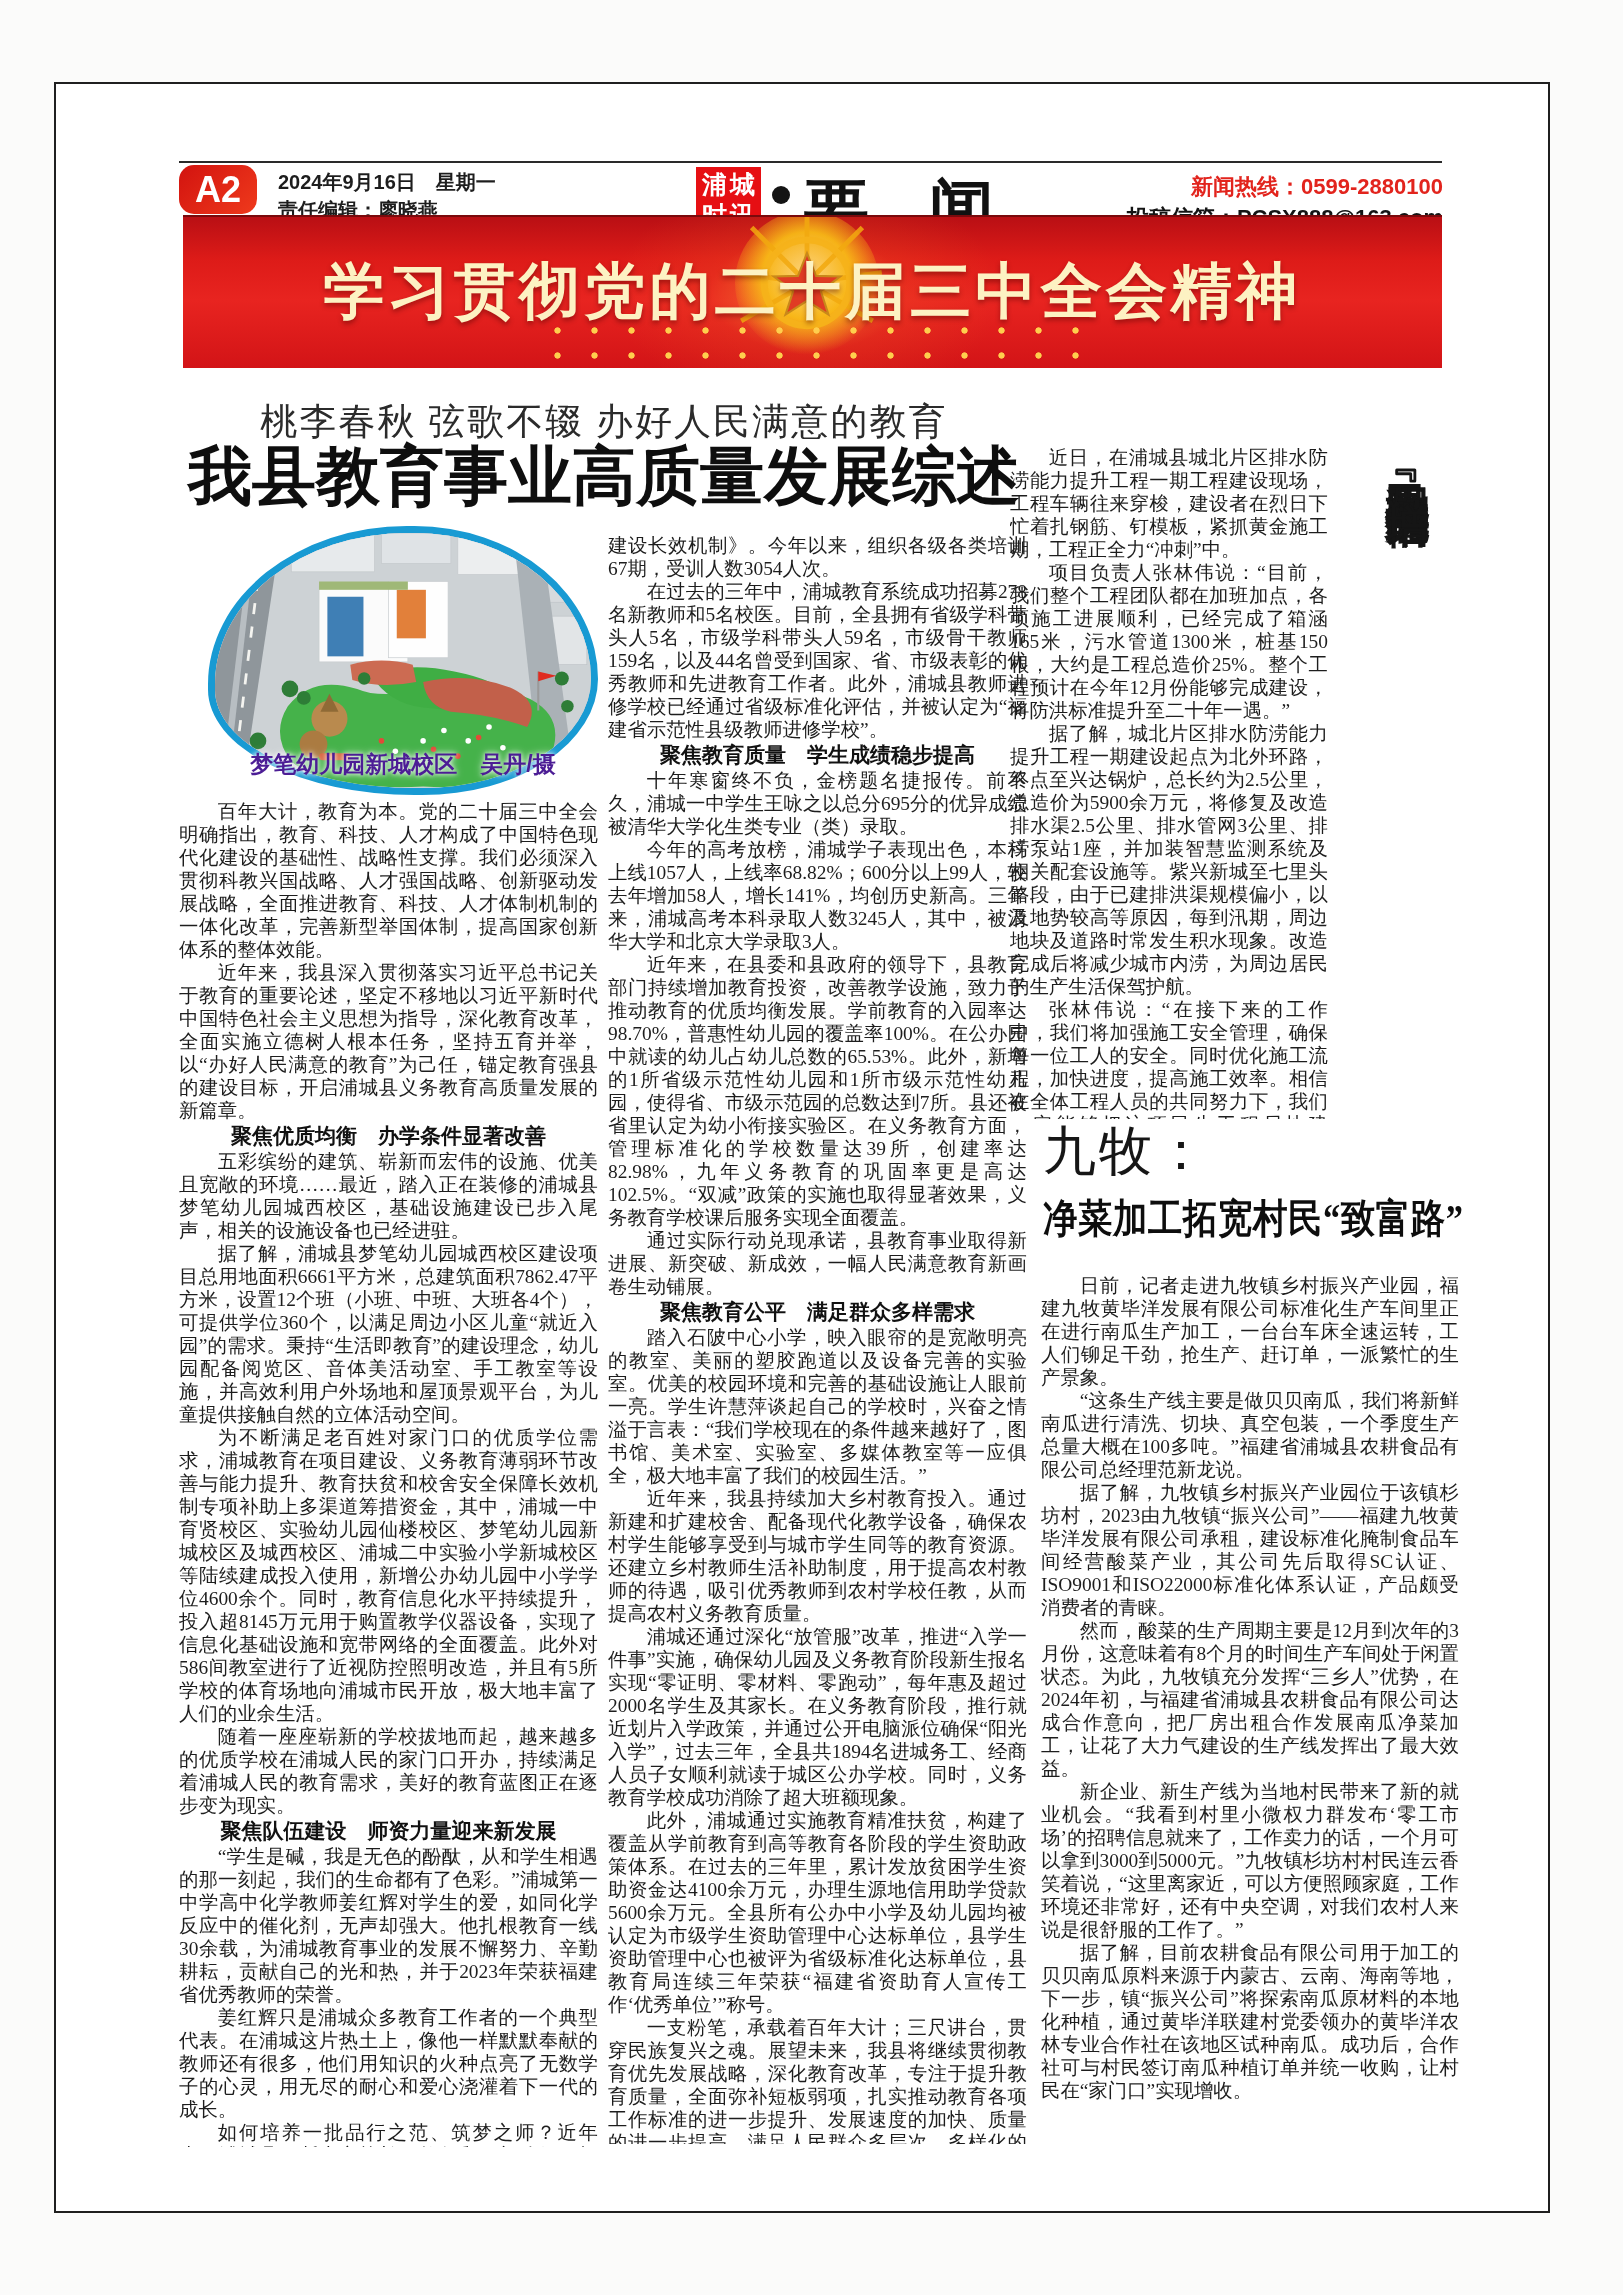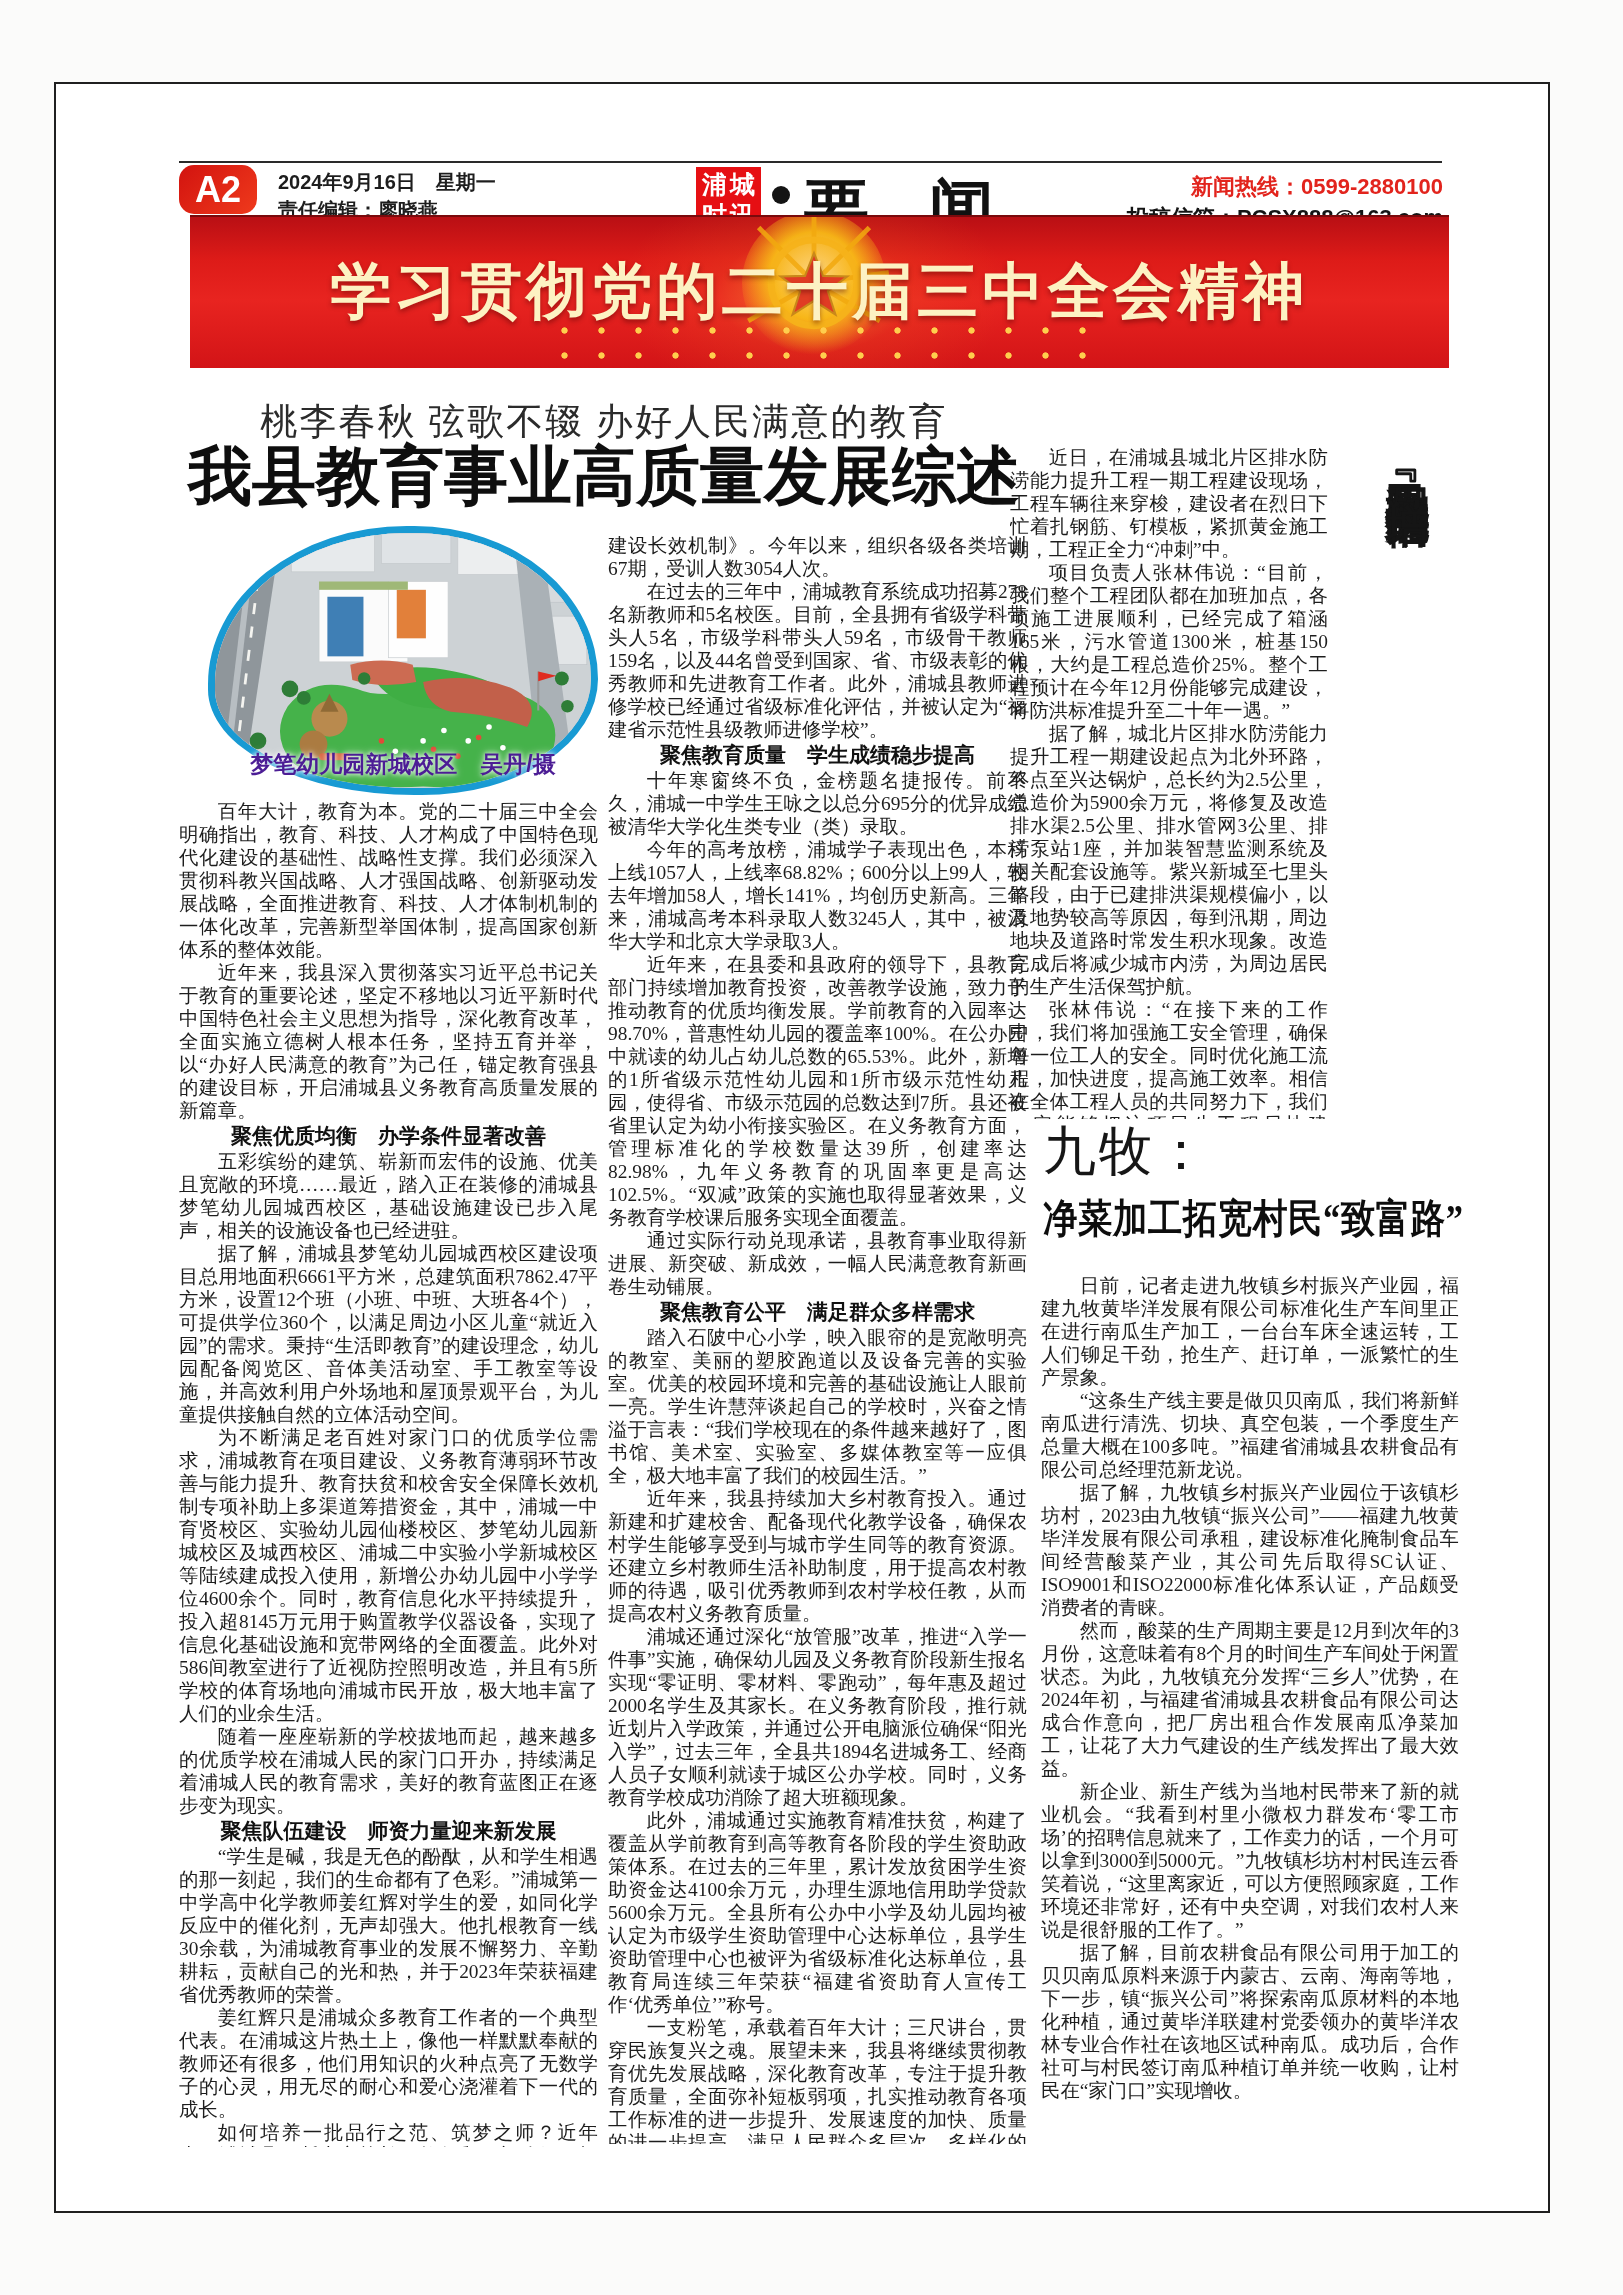--- a/index.html
+++ b/index.html
@@ -20,21 +20,21 @@
     font-family:"Liberation Sans","DejaVu Sans",sans-serif;font-weight:900;font-size:25px;line-height:30.5px;
     display:flex;flex-direction:column;align-items:center;justify-content:center;letter-spacing:2.8px;text-indent:2.8px;}
   #masthead-dot{left:772px;top:186px;width:18px;height:18px;border-radius:50%;background:#141414;}
   #masthead-title{left:804px;top:165px;font-family:"Liberation Sans","DejaVu Sans",sans-serif;font-weight:700;
     font-size:65px;letter-spacing:21px;color:#111;white-space:nowrap;}
   #hotline{left:993px;top:172px;width:450px;text-align:right;font-family:"Liberation Sans","DejaVu Sans",sans-serif;
     font-weight:800;font-size:22px;color:#e2241d;white-space:nowrap;}
   #mailbox{left:993px;top:203px;width:450px;text-align:right;font-family:"Liberation Sans","DejaVu Sans",sans-serif;
     font-weight:800;font-size:22px;color:#141414;white-space:nowrap;}
   
-  #banner{left:190px;top:215px;width:1259px;height:151px;overflow:hidden;border-top:2.8px solid #7a0a0c;
+  #banner{left:183px;top:215px;width:1259px;height:151px;overflow:hidden;border-top:2.8px solid #7a0a0c;
     background:linear-gradient(180deg,#b90f14 0%,#dd1b18 28%,#e82420 55%,#d0131661 100%),#d41417;}
   #banner .glow{position:absolute;left:430px;top:-42px;width:389px;height:236px;border-radius:50%;
     background:radial-gradient(closest-side,rgba(255,190,60,.55),rgba(255,120,40,.15),rgba(255,0,0,0));}
   #banner-title{position:absolute;left:0;top:40px;width:100%;text-align:center;
     font-family:"Liberation Sans","DejaVu Sans",sans-serif;font-weight:900;font-size:61px;line-height:69px;
     color:#fdf2c3;letter-spacing:4.2px;text-shadow:0 2.8px 5.6px rgba(80,0,0,.45);white-space:nowrap;}
   .dotrow{position:absolute;height:7px;width:534px;left:371px;background-repeat:repeat-x;background-size:37px 7px;
     background-image:radial-gradient(circle at 3.5px 3.5px,#ffce4d 2.8px,rgba(0,0,0,0) 3.5px);}
   #dots1{top:110px;} #dots2{top:135px;}
   

